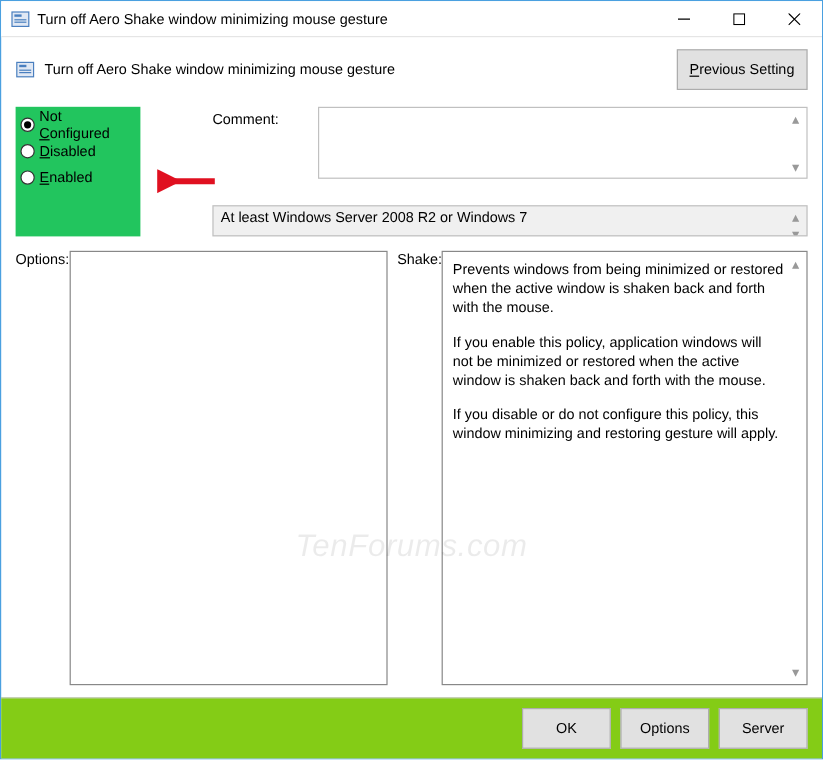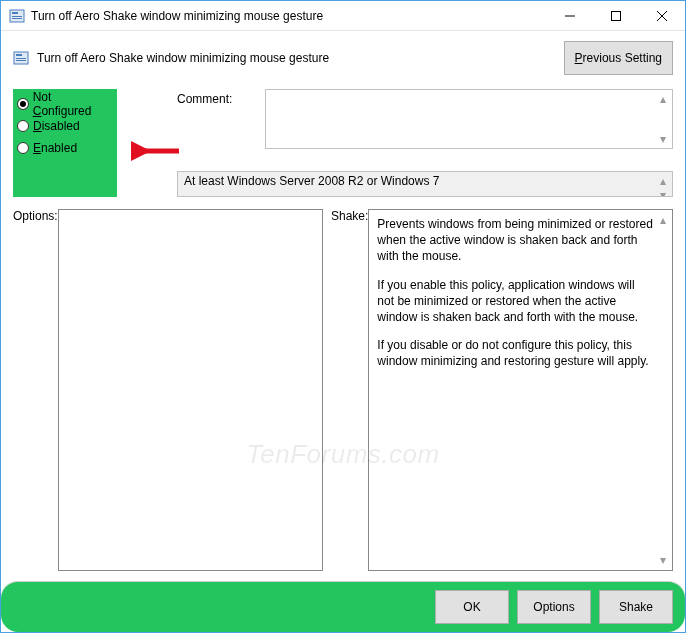--- a/index.html
+++ b/index.html
@@ -29,21 +29,21 @@
 .supported { flex: 1; border: 1px solid #c0c0c0; background: #f0f0f0; height: 26px; position: relative; padding: 2px 16px 2px 6px; resize: none; overflow: hidden; font-family: inherit; display:flex; align-items:flex-start;}
 .scrollhint { position: absolute; right: 2px; top: 2px; bottom: 2px; width: 14px; display: flex; flex-direction: column; justify-content: space-between; color: #999; font-size: 10px; }
 .scrollhint span { text-align: center; }
 .lower { display: flex; gap: 8px; margin-top: 12px; flex: 1; min-height: 0;}
 .panel { display: flex; }
 .panel.left { width: 310px; }
 .panel.right { flex: 1; }
 .panel-label { margin-bottom: 4px; }
 .panel-box { flex: 1; border: 1px solid #888; background: #fff; padding: 6px 18px 6px 8px; position: relative; overflow: hidden; line-height: 1.35; }
 .panel-box p { margin: 0 0 12px 0; }
-.footer { border-top: 1px solid #d0d0d0; padding: 8px 12px; display: flex; justify-content: flex-end; gap: 8px; background: #22c55e; border-radius: 17px; }
+.footer { border-top: 1px solid #d0d0d0; padding: 8px 12px; display: flex; justify-content: flex-end; gap: 8px; background: #84cc16; }
 .footer .btn { min-width: 74px; }
 .watermark { position: absolute; left: 0; right: 0; top: 408px; text-align: center; font-size: 26px; font-weight: 300; color: rgba(0,0,0,0.08); letter-spacing: 0.5px; pointer-events: none; font-style: italic;}
 u.hot { text-decoration: underline; }
 .gp-icon-path1 { fill:#4a7fbf; }
 .gp-icon-rect { fill:#e0e8f4; }
 </style>
 </head>
 <body>
 
 <div class="window">
@@ -157,15 +157,15 @@
         </div>
       </div>
     </div>
 
     <div class="watermark">TenForums.com</div>
   </div>
 
   <div class="footer">
     <div class="btn">OK</div>
     <div class="btn">Options</div>
-    <div class="btn">Shake</div>
+    <div class="btn">Server</div>
   </div>
 </div>
 
 </body></html>

